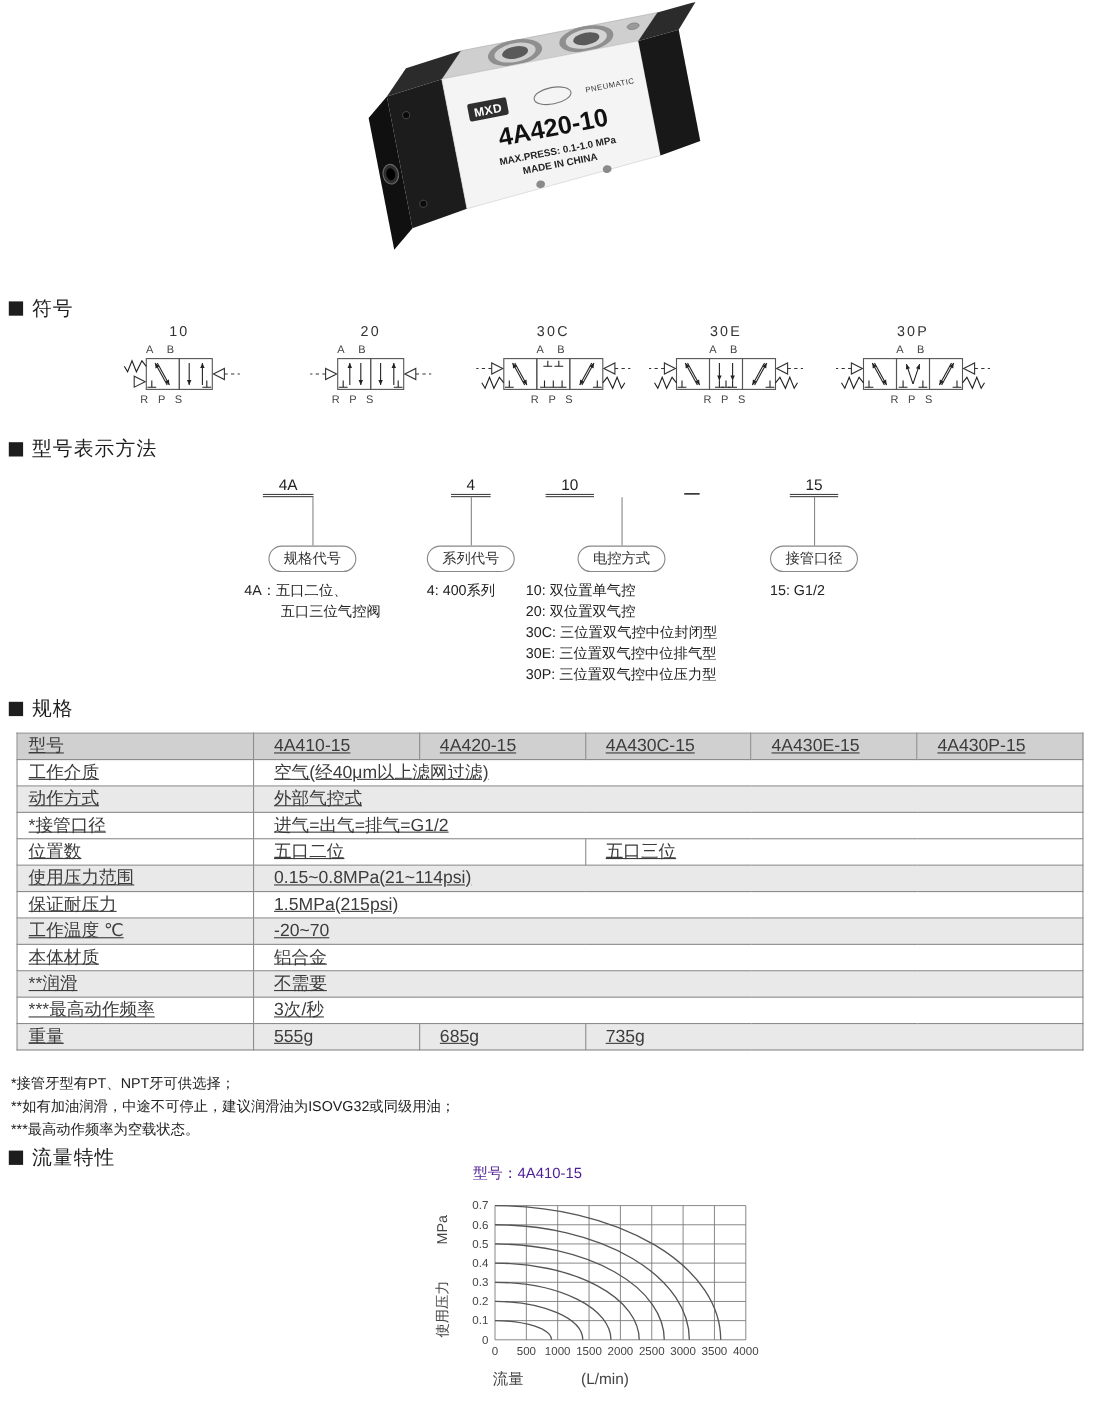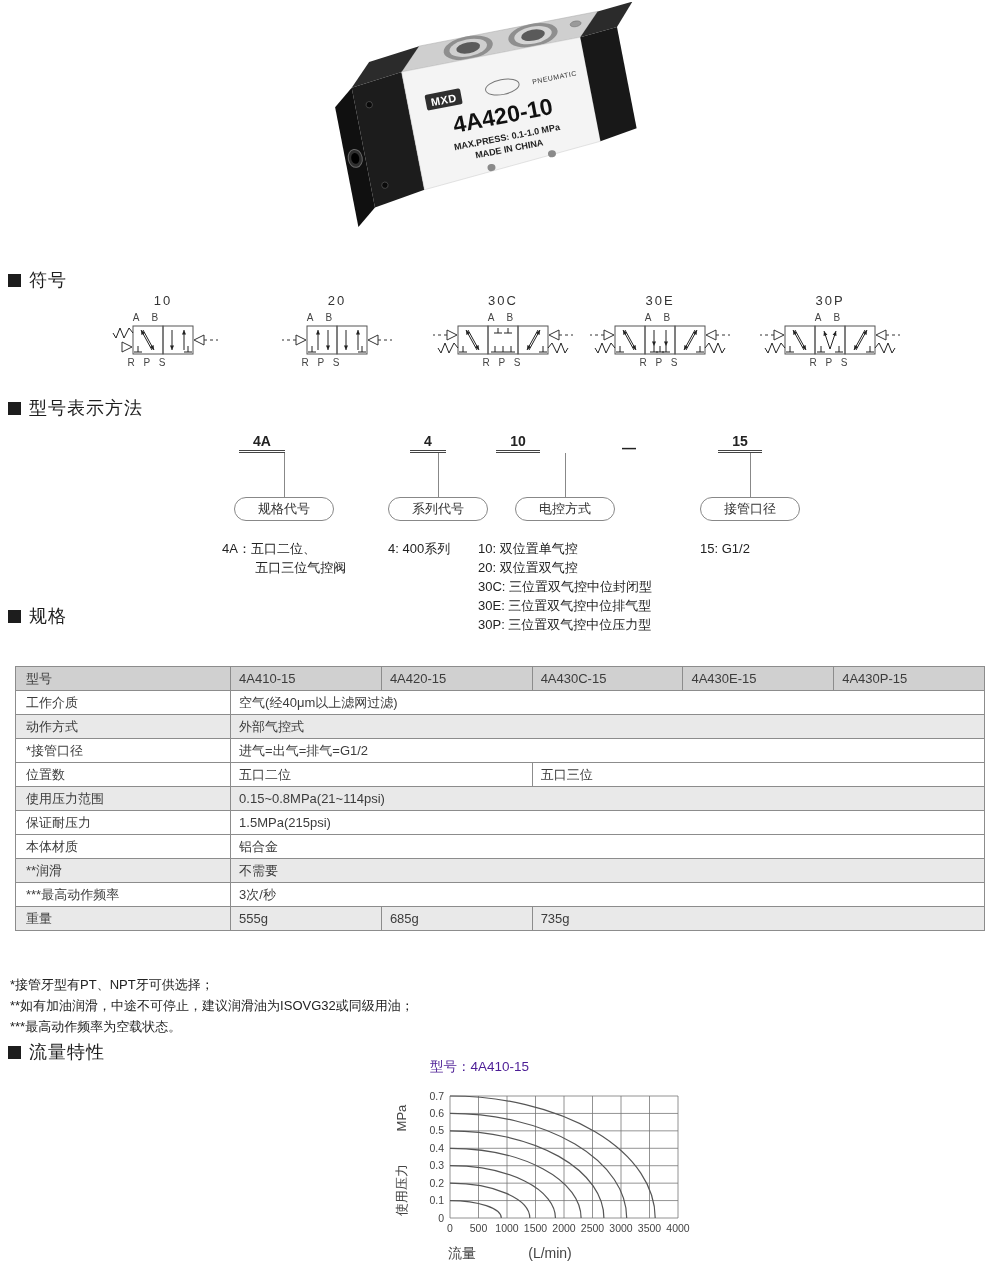--- a/index.html
+++ b/index.html
@@ -7,32 +7,32 @@
         font-family:"Liberation Sans","DejaVu Sans",sans-serif;color:#333;}
   .sec-head{position:absolute;left:8px;display:flex;align-items:center;gap:8px;
             font-weight:normal;font-size:18px;color:#1d1d1d;letter-spacing:1px;}
   .sec-head .sq{width:13px;height:13px;background:#1d1d1d;flex:0 0 auto;}
   
   .sym{position:absolute;top:292px;width:176px;height:100px;}
   
   #mc{position:absolute;left:0;top:432px;width:1000px;height:195px;}
   .mc-col{position:absolute;top:0;}
   .mc-codewrap{width:80px;text-align:center;}
-  .mc-code{display:inline-block;font-weight:bold;font-size:14px;color:#222;
+  .mc-code{display:inline-block;font-weight:normal;font-size:14px;color:#222;
            border-bottom:3px double #444;padding:0 14px 1px;}
   .mc-line{width:1px;height:44px;background:#888;margin:0 auto;}
   .mc-tag{width:66px;margin:0 auto;border:1px solid #888;border-radius:12px;background:#fff;
-          font-size:13px;color:#333;text-align:center;padding:2px 16px;white-space:nowrap;}
-  .mc-desc{margin-top:18px;font-size:13px;line-height:19px;color:#222;white-space:nowrap;}
+          font-size:13px;color:#333;text-align:center;padding:2px 6px;white-space:nowrap;}
+  .mc-desc{margin-top:7px;font-size:13px;line-height:19px;color:#222;white-space:nowrap;}
   .mc-desc.indent div + div{padding-left:2.55em;}
   .mc-sep{position:absolute;left:622px;top:8px;font-weight:bold;font-size:14px;color:#222;}
   
   #spec-table{position:absolute;left:15px;top:666px;width:970px;border-collapse:collapse;}
-  #spec-table th,#spec-table td{border:1px solid #8c8c8c;height:23px;font-size:13px;
-       font-weight:normal;color:#3c3c3c;padding:0 8px;}
+  #spec-table th,#spec-table td{border:1px solid #8c8c8c;height:23px;font-size:16px;
+       font-weight:normal;color:#3c3c3c;padding:0 18px;text-decoration:underline;}
   #spec-table th{text-align:left;padding-left:10px;}
   #spec-table td{text-align:left;}
   #spec-table tr.hdr{background:#d0d0d0;}
   #spec-table tr.alt{background:#e9e9e9;}
   
   #footnotes{position:absolute;left:10px;top:974px;font-size:13px;line-height:21px;color:#222;}
   
   #chart{position:absolute;left:386px;top:1058px;width:340px;}
   #chart-title{margin-left:44px;font-size:13.5px;color:#4c1d95;margin-bottom:0;}
   
@@ -278,21 +278,21 @@
       <div class="mc-col" style="left: 700px;">
         <div class="mc-codewrap"><span class="mc-code">15</span></div>
         <div class="mc-line"></div>
         <div class="mc-tag">接管口径</div>
         <div class="mc-desc">
           <div>15: G1/2</div>
         </div>
       </div>
     </div>
 
-  <div class="sec-head" style="top:604px">
+  <div class="sec-head" style="top:632px">
     <span class="sq"></span>
     <span>规格</span>
   </div>
   <table id="spec-table">
     <colgroup id="spec-cols">
         <col style="width: 22.2%;">
         <col style="width: 15.56%;">
         <col style="width: 15.56%;">
         <col style="width: 15.56%;">
         <col style="width: 15.56%;">
@@ -324,20 +324,24 @@
           <td colspan="2">五口二位</td>
           <td colspan="3">五口三位</td>
         </tr>
         <tr class="alt">
           <th>使用压力范围</th>
           <td colspan="5">0.15~0.8MPa(21~114psi)</td>
         </tr>
         <tr>
           <th>保证耐压力</th>
           <td colspan="5">1.5MPa(215psi)</td>
+        </tr>
+        <tr class="alt">
+          <th>工作温度 ℃</th>
+          <td colspan="5">-20~70</td>
         </tr>
         <tr>
           <th>本体材质</th>
           <td colspan="5">铝合金</td>
         </tr>
         <tr class="alt">
           <th>**润滑</th>
           <td colspan="5">不需要</td>
         </tr>
         <tr>

